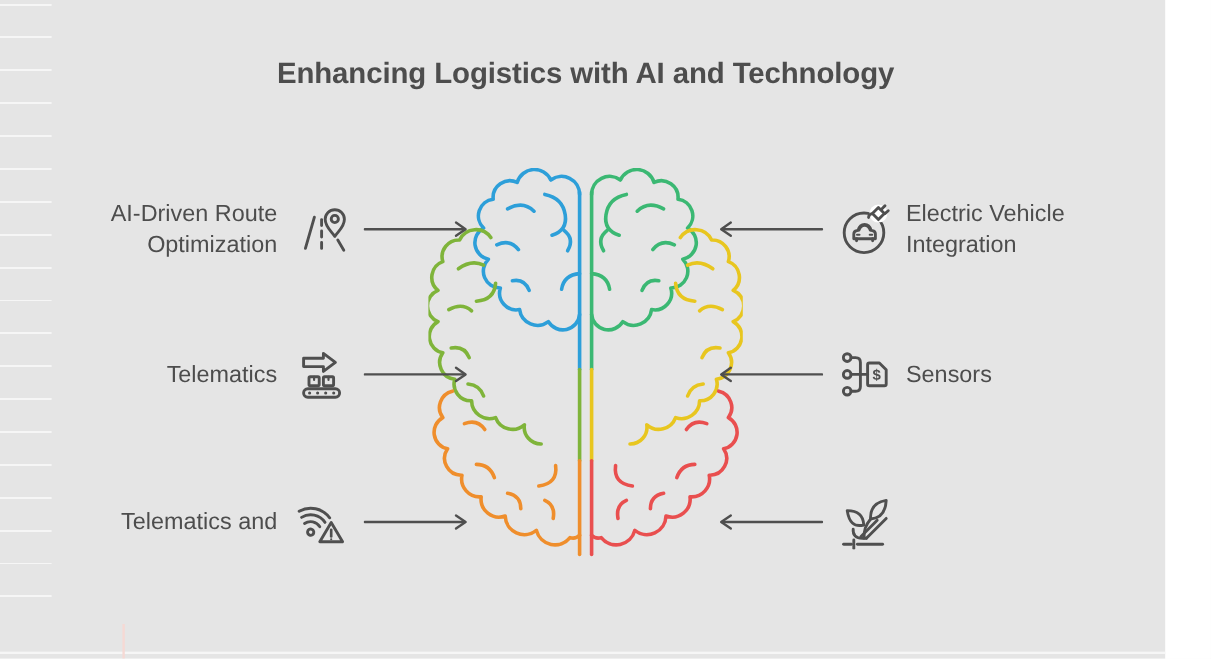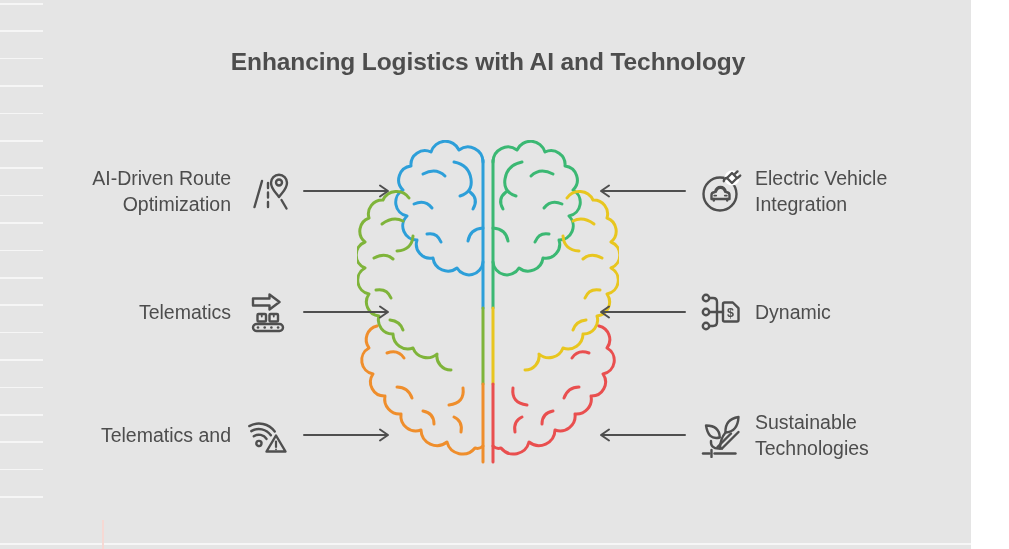--- a/index.html
+++ b/index.html
@@ -179,39 +179,35 @@
       <circle cx="8" cy="9" r="3.2"></circle>
       <circle cx="8" cy="23" r="3.2"></circle>
       <circle cx="8" cy="37" r="3.2"></circle>
       <path d="M11.2,9 H15 Q19,9 19,13 V23"></path>
       <path d="M11.2,37 H15 Q19,37 19,33 V23"></path>
       <path d="M11.2,23 H25"></path>
       <path d="M26.5,13.5 H34.8 L40.5,19.2 V31 Q40.5,32.5 39,32.5 H26.5 Q25,32.5 25,31 V15 Q25,13.5 26.5,13.5 Z"></path>
       <text x="32.6" y="27.8" text-anchor="middle" font-size="12.5" font-weight="bold" font-family="'Liberation Sans',sans-serif" fill="#4F4F4F" stroke="none">$</text>
     </svg>
     <div class="label">
-      <span>Dynamic</span>
+      <span>Sensors</span>
     </div>
   </div>
 
   <div class="row right" style="top:400px">
     <svg class="arrow" width="90" height="14" viewBox="0 0 90 14" stroke="#4F4F4F" stroke-width="2" fill="none" stroke-linecap="round" stroke-linejoin="round">
       <path d="M89,7 H6"></path>
         <path d="M13,1.5 L5,7 L13,12.5"></path>
     </svg>
     <svg class="icon" width="48" height="46" viewBox="0 0 46 46" stroke="#4F4F4F" stroke-width="2.4" fill="none" stroke-linecap="round" stroke-linejoin="round">
       <path d="M22,36.5 C22,30 23,26 27.5,20.5"></path>
       <path d="M21.8,25.5 C13.5,27.5 9.5,23 8,13.5 C17,13.5 21.5,18 21.8,25.5 Z"></path>
       <path d="M27.5,20.5 C27,11.5 31.5,6.5 40.5,5 C40,14.5 35.5,20 27.5,20.5 Z"></path>
       <path d="M13,29 c-0.5,5 2.5,7.5 7.5,7.5 l3.5,0"></path>
       <path d="M24,36.5 L40.5,20"></path>
       <path d="M19.5,35 L33,21.5"></path>
       <path d="M5,41.5 h6.5"></path>
       <path d="M16.5,41.5 h21"></path>
       <path d="M13.5,38 v7"></path>
     </svg>
-    <div class="label">
-      <span>Sustainable</span>
-      <span>Technologies</span>
-    </div>
   </div>
 
 </div>
 
 </body></html>

